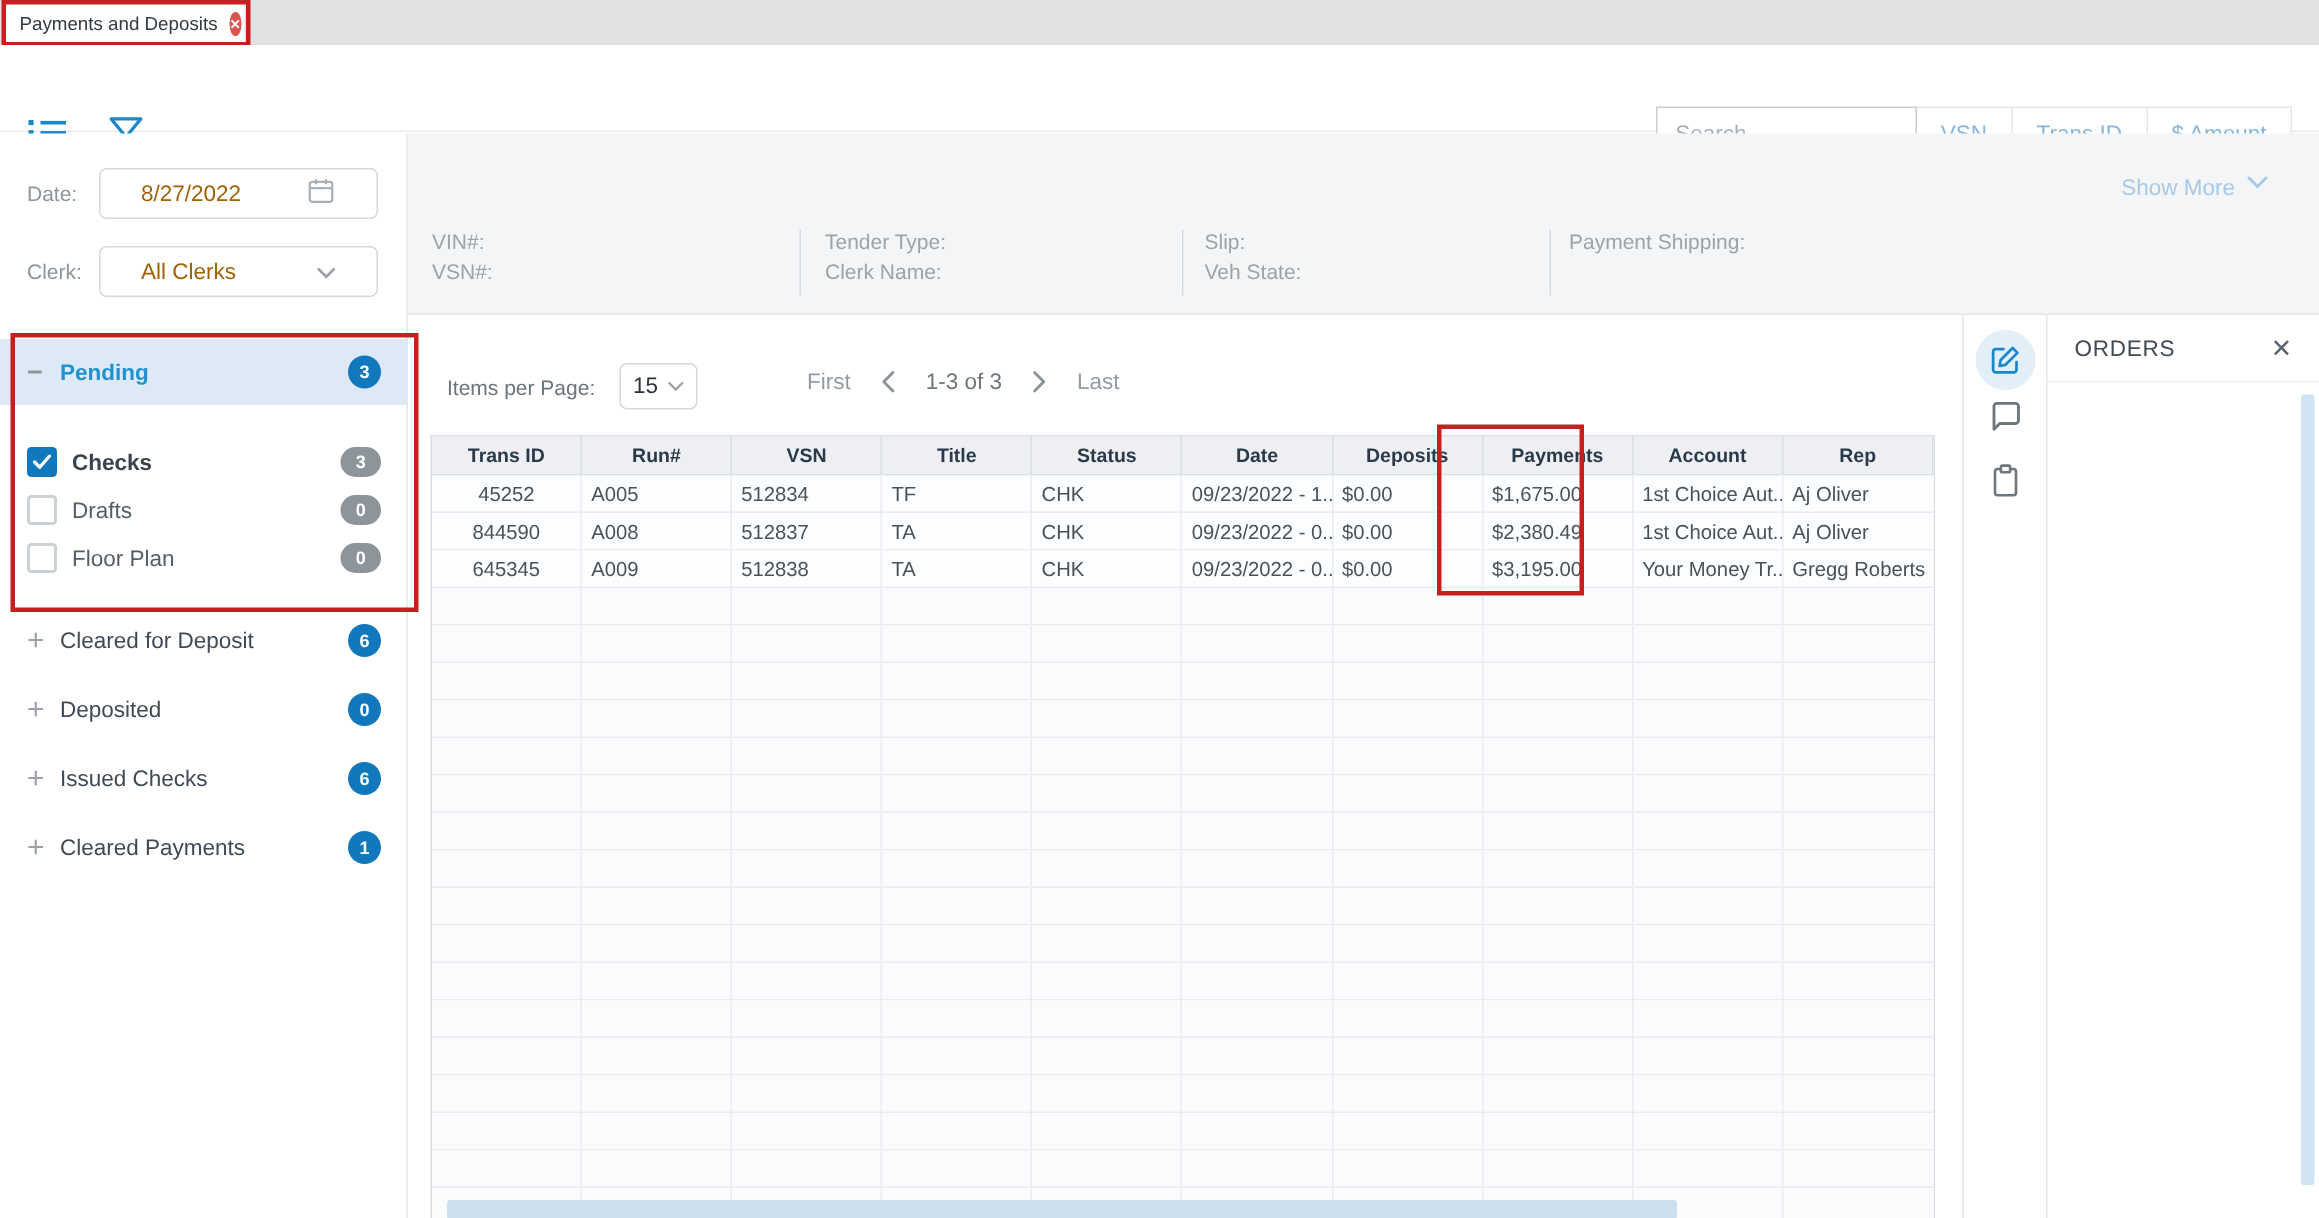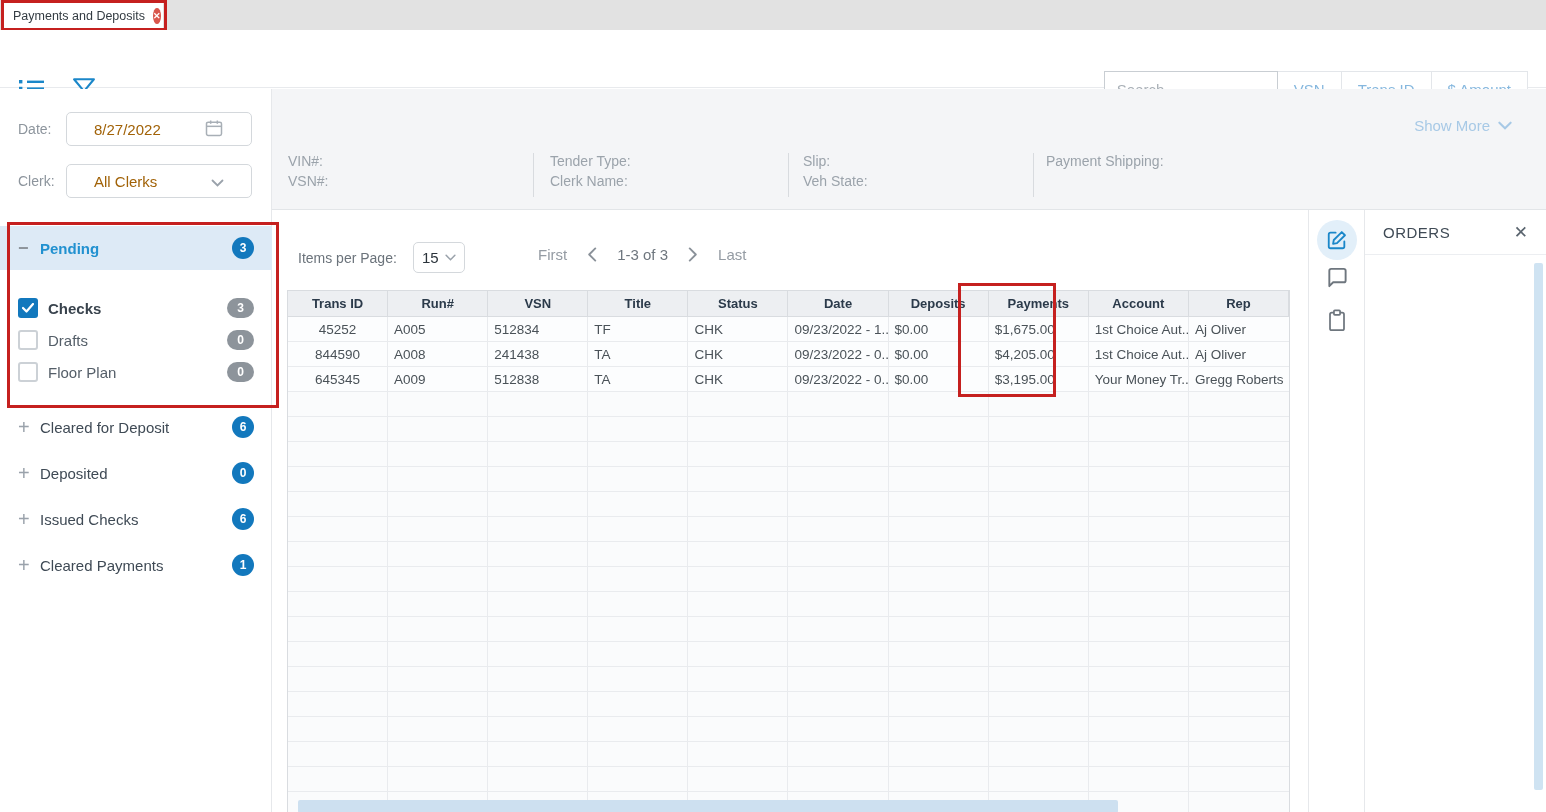--- a/index.html
+++ b/index.html
@@ -53,21 +53,21 @@
   .check-label { flex:1; font-size:15px; color:#545e68; }
   .check-label.bold { font-weight:bold; color:#39434d; }
   .hl-pending { position:absolute; left:7px; top:222px; width:272px; height:186px; border:3px solid #c5201f; pointer-events:none; z-index:5; }
   .section-row { position:absolute; left:0; width:272px; height:46px; display:flex; align-items:center;
                  padding:0 18px; cursor:pointer; }
   .plus-glyph { color:#9aa2ab; font-size:20px; width:22px; font-weight:normal; }
   .section-label { flex:1; font-size:15px; color:#3f4a55; }
 
   
   .details { position:absolute; left:272px; top:89px; width:1274px; height:121px; background:#f4f5f7; border-bottom:1px solid #e2e5e8; }
-  .show-more { position:absolute; right:34px; top:28px; color:#a7c9e6; font-size:15px; display:flex; align-items:center; gap:8px; cursor:pointer; }
+  .show-more { position:absolute; right:34px; top:28px; color:#a7c9e6; font-size:15px; display:flex; gap:8px; cursor:pointer; }
   .dcol { position:absolute; top:62px; font-size:14px; color:#9ba3ab; line-height:20px; }
   .dsep { position:absolute; top:64px; width:1px; height:44px; background:#d8dbdf; }
 
   
   .main { position:absolute; left:272px; top:210px; width:1036px; height:602px; background:#fff; }
   .list-controls { position:absolute; left:26px; top:32px; display:flex; align-items:center; font-size:14px; color:#6b737b; }
   .ipp-select { margin-left:16px; width:52px; height:31px; border:1px solid #d4d8dc; border-radius:5px;
                 display:flex; align-items:center; justify-content:center; gap:6px; font-size:15px; color:#2b333b; cursor:pointer; }
   .pager { position:absolute; left:266px; top:36px; display:flex; align-items:center; gap:20px; font-size:15px; color:#949ba3; }
   .pager .range { color:#6e767e; }
@@ -289,26 +289,26 @@
       <div class="tcell">CHK</div>
       <div class="tcell">09/23/2022 - 1...</div>
       <div class="tcell">$0.00</div>
       <div class="tcell">$1,675.00</div>
       <div class="tcell">1st Choice Aut...</div>
       <div class="tcell">Aj Oliver</div>
     </div>
     <div class="trow data">
       <div class="tcell center">844590</div>
       <div class="tcell">A008</div>
-      <div class="tcell">241438</div>
+      <div class="tcell">512837</div>
       <div class="tcell">TA</div>
       <div class="tcell">CHK</div>
       <div class="tcell">09/23/2022 - 0...</div>
       <div class="tcell">$0.00</div>
-      <div class="tcell">$4,205.00</div>
+      <div class="tcell">$2,380.49</div>
       <div class="tcell">1st Choice Aut...</div>
       <div class="tcell">Aj Oliver</div>
     </div>
     <div class="trow data">
       <div class="tcell center">645345</div>
       <div class="tcell">A009</div>
       <div class="tcell">512838</div>
       <div class="tcell">TA</div>
       <div class="tcell">CHK</div>
       <div class="tcell">09/23/2022 - 0...</div>

